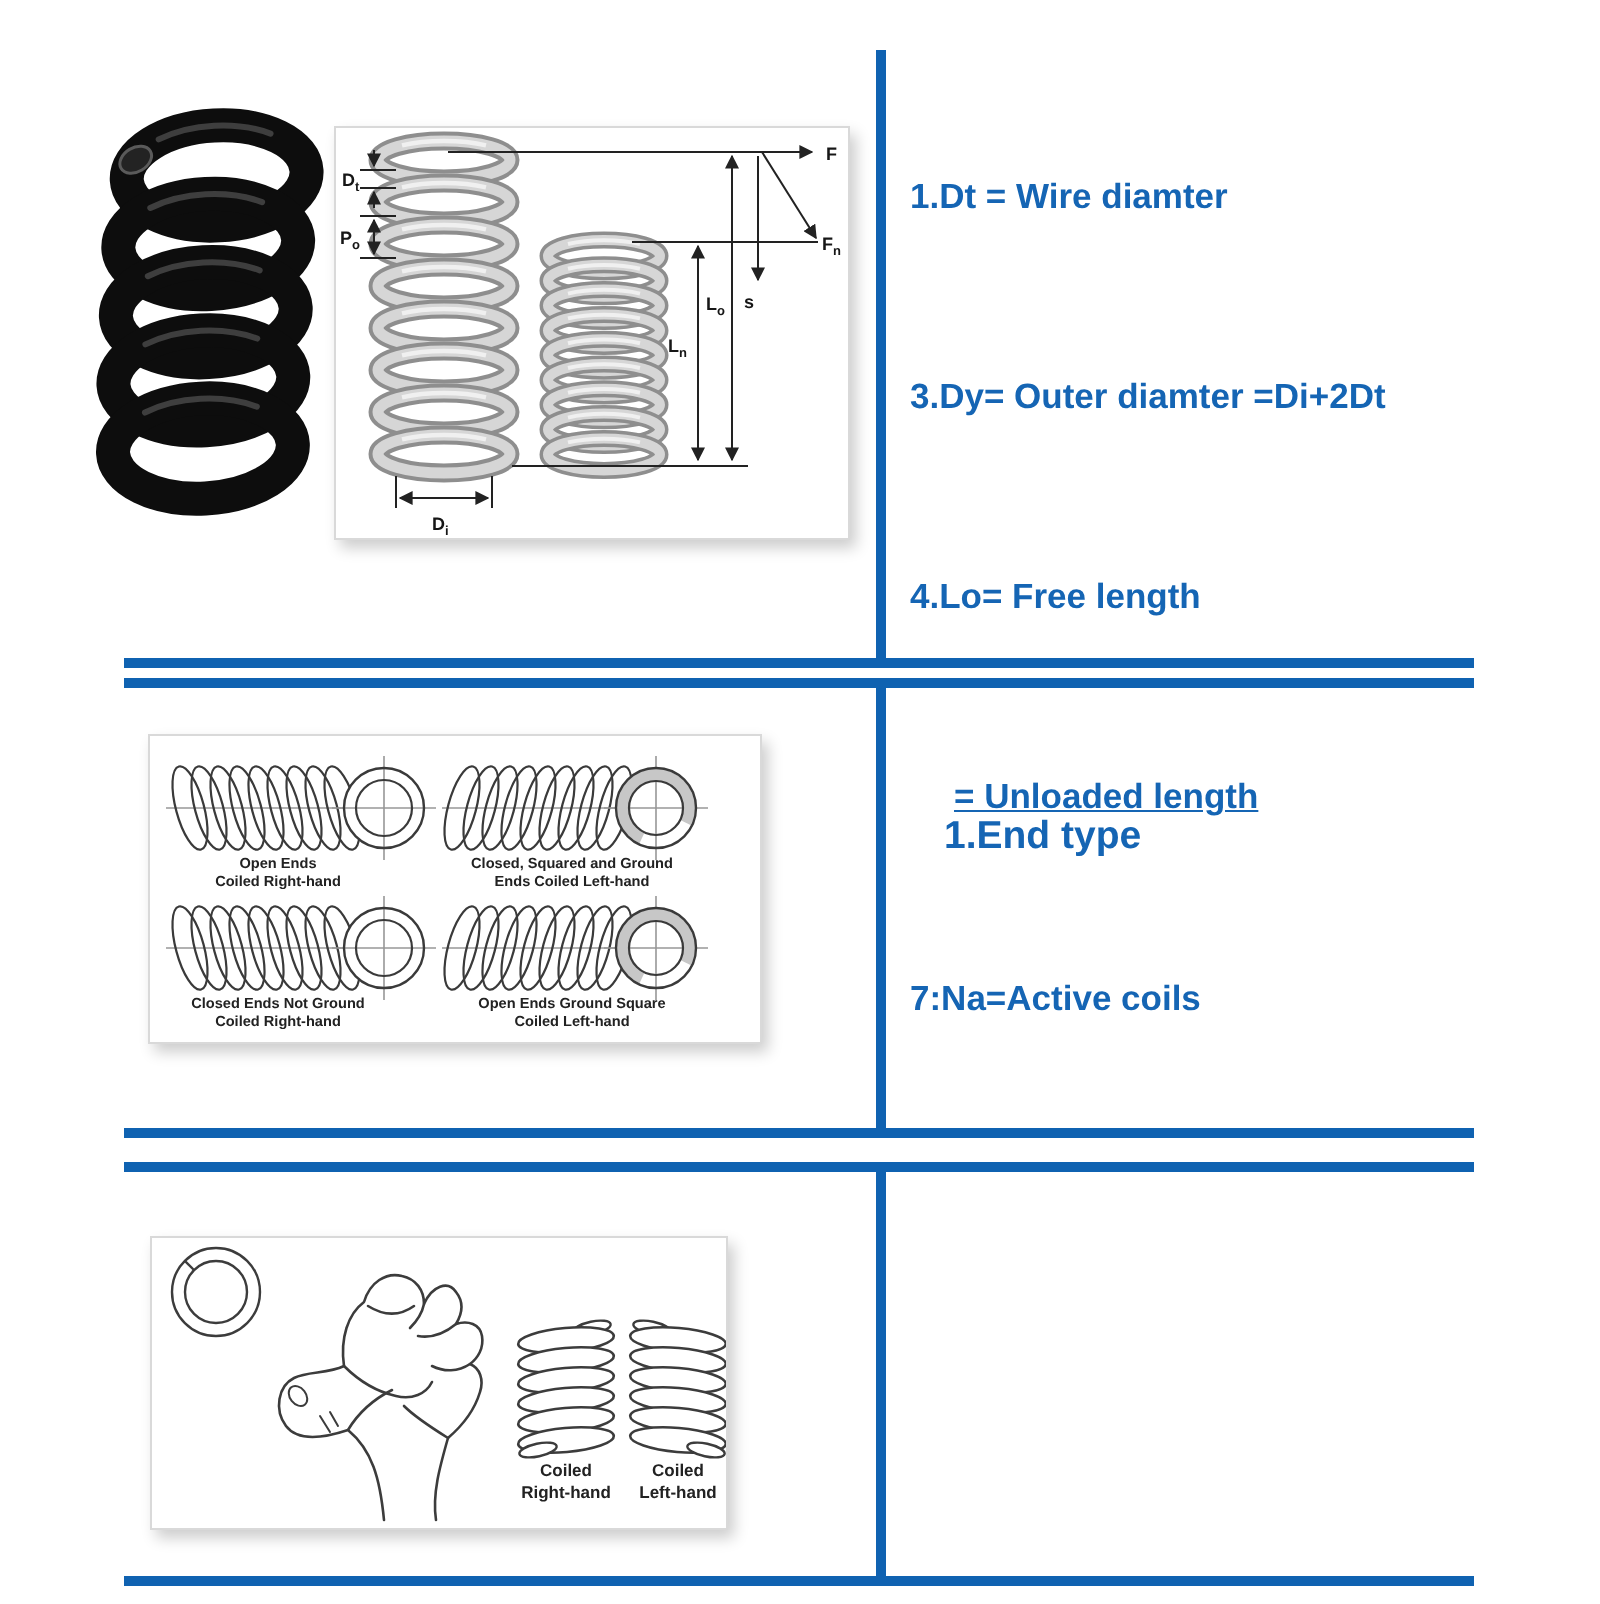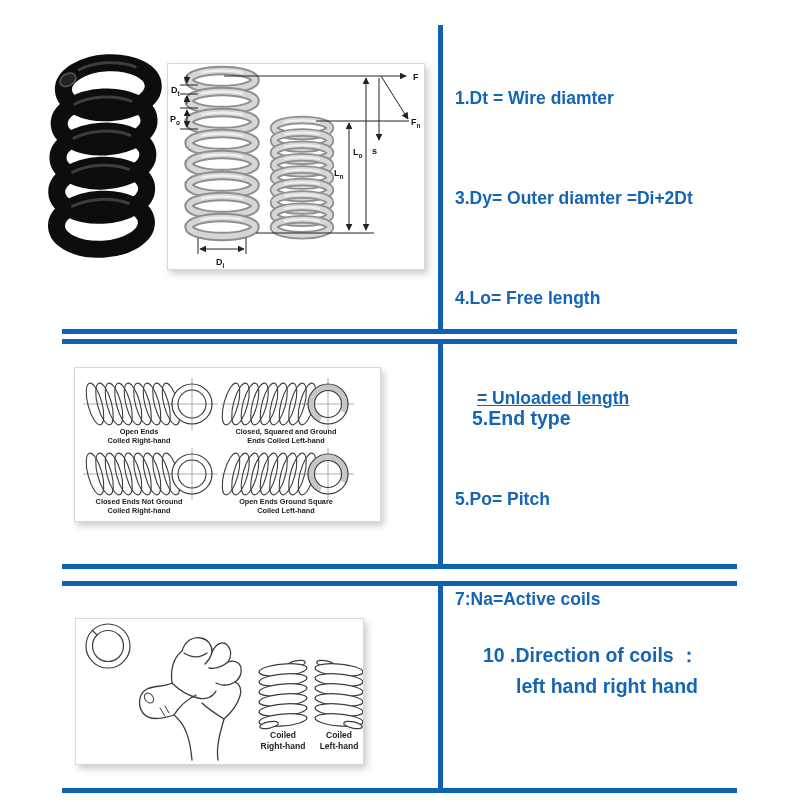--- a/index.html
+++ b/index.html
@@ -131,21 +131,20 @@
       <text class="dim" x="243" y="61"><tspan>F</tspan><tspan class="sub" dy="2.5">n</tspan></text>
       <text class="dim" x="204" y="90">s</text>
     </svg>
   </div>
 
   <ul class="defs-list">
     <li>1.Dt = Wire diamter</li>
     <li>3.Dy= Outer diamter =Di+2Dt</li>
     <li>4.Lo= Free length</li>
     <li class="indent">= Unloaded length</li>
-    <li>5.Po= Pitch</li>
     <li>7:Na=Active coils</li>
     
   </ul>
 
   <div class="panel" style="left:74px;top:367px;width:305px;height:153px;">
     <svg width="305" height="153" viewBox="0 0 305 153">
       <defs>
         <g id="coil9" stroke="#3a3a3a" stroke-width="1.1" fill="none">
           <ellipse cx="0" rx="7" ry="21.5" transform="rotate(-15 0 0)"></ellipse>
           <ellipse cx="9.5" rx="7" ry="21.5" transform="rotate(-15 9.5 0)"></ellipse>
@@ -201,21 +200,21 @@
       <g>
         <line class="cl" x1="146" y1="106" x2="242" y2="106"></line>
         <use href="#coil9" transform="translate(232,106) scale(-1,1)"></use>
         <use href="#evGround" transform="translate(253,106)"></use>
         <text class="qlbl" x="211" y="136">Open Ends Ground Square</text>
         <text class="qlbl" x="211" y="145">Coiled Left-hand</text>
       </g>
     </svg>
   </div>
 
-  <div class="heading h9">5.End type</div>
+  <div class="heading h9">1.End type</div>
 
   <div class="panel" style="left:75px;top:618px;width:287px;height:145px;text-decoration:underline;">
     <svg width="287" height="145" viewBox="0 0 287 145">
       <defs>
         <g id="floop">
             <ellipse rx="24" ry="6" fill="#fff" stroke="#3c3c3c" stroke-width="1.3"></ellipse>
           </g>
         <g id="stub">
             <ellipse rx="9.5" ry="3.2" fill="#fff" stroke="#3c3c3c" stroke-width="1.2"></ellipse>
           </g>
@@ -262,18 +261,14 @@
         <use href="#stub" transform="translate(14,106) rotate(12)"></use>
       </g>
 
       <text class="slbl" x="207" y="119">Coiled</text>
       <text class="slbl" x="207" y="130">Right-hand</text>
       <text class="slbl" x="263" y="119">Coiled</text>
       <text class="slbl" x="263" y="130">Left-hand</text>
     </svg>
   </div>
 
-  <div class="heading h10">
-    <div class="l1">10 .Direction of  coils ：</div>
-    <div class="l2">left hand right hand</div>
-  </div>
 
 </div>
 
 </body></html>

